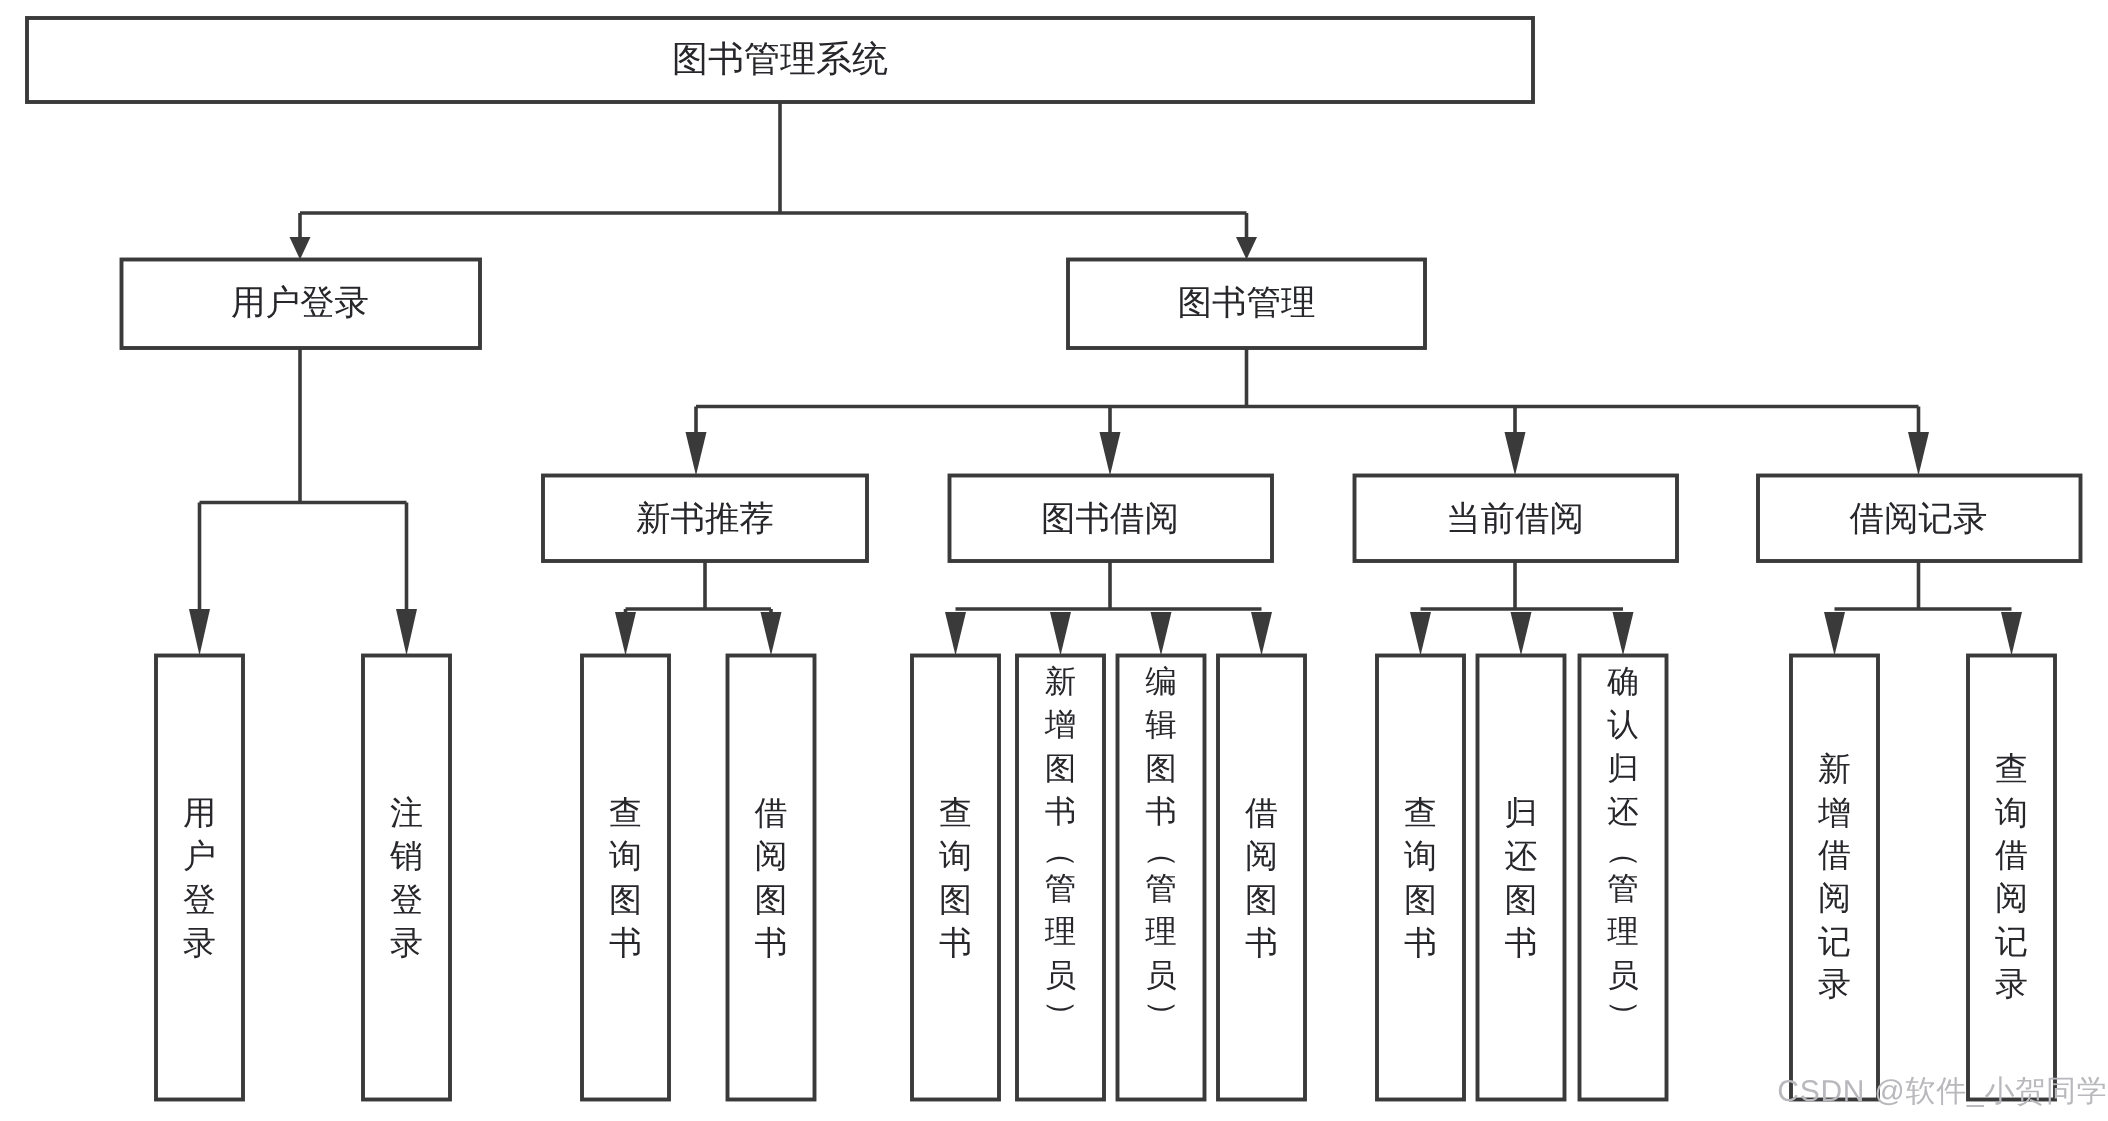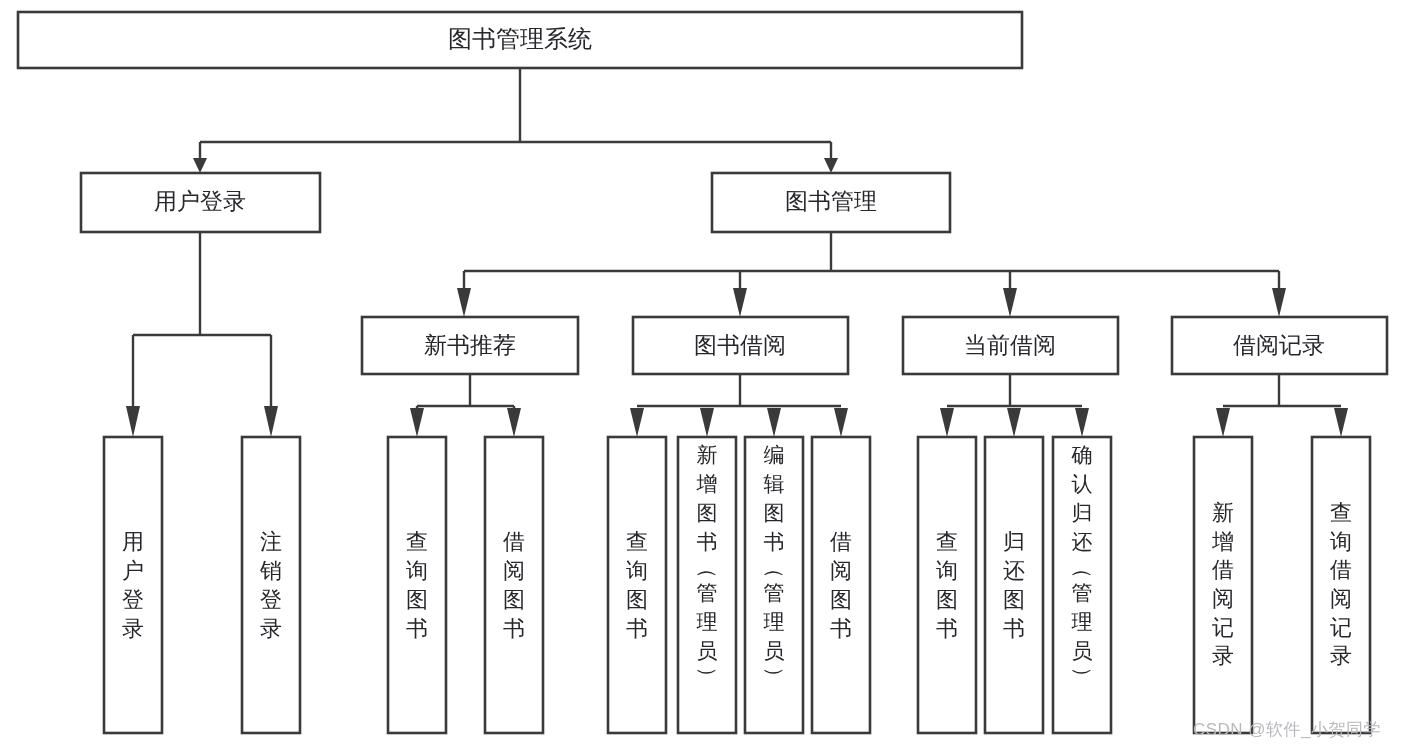--- a/index.html
+++ b/index.html
@@ -70,24 +70,24 @@
     text-align: center;
   }
   .vlabel span.ch.paren {
     transform: rotate(90deg);
     display: block;
     line-height: 1;
     height: 1.05em;
   }
   .watermark {
     position: absolute;
-    right: 24px;
+    right: 0;
     bottom: 6px;
     font-family: "Liberation Sans", "DejaVu Sans", sans-serif;
-    font-size: 17px;
+    font-size: 20px;
     color: #b9b9bd;
     letter-spacing: 0.5px;
     white-space: nowrap;
     user-select: none;
   }
 </style>
 </head>
 <body>
 
 <div id="diagram-root">

